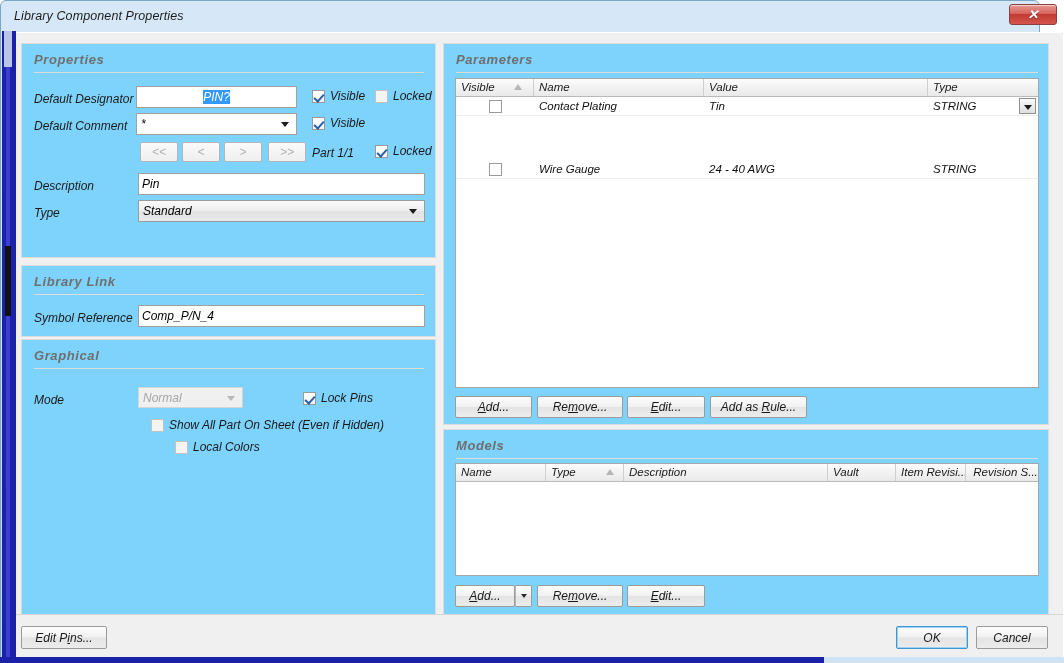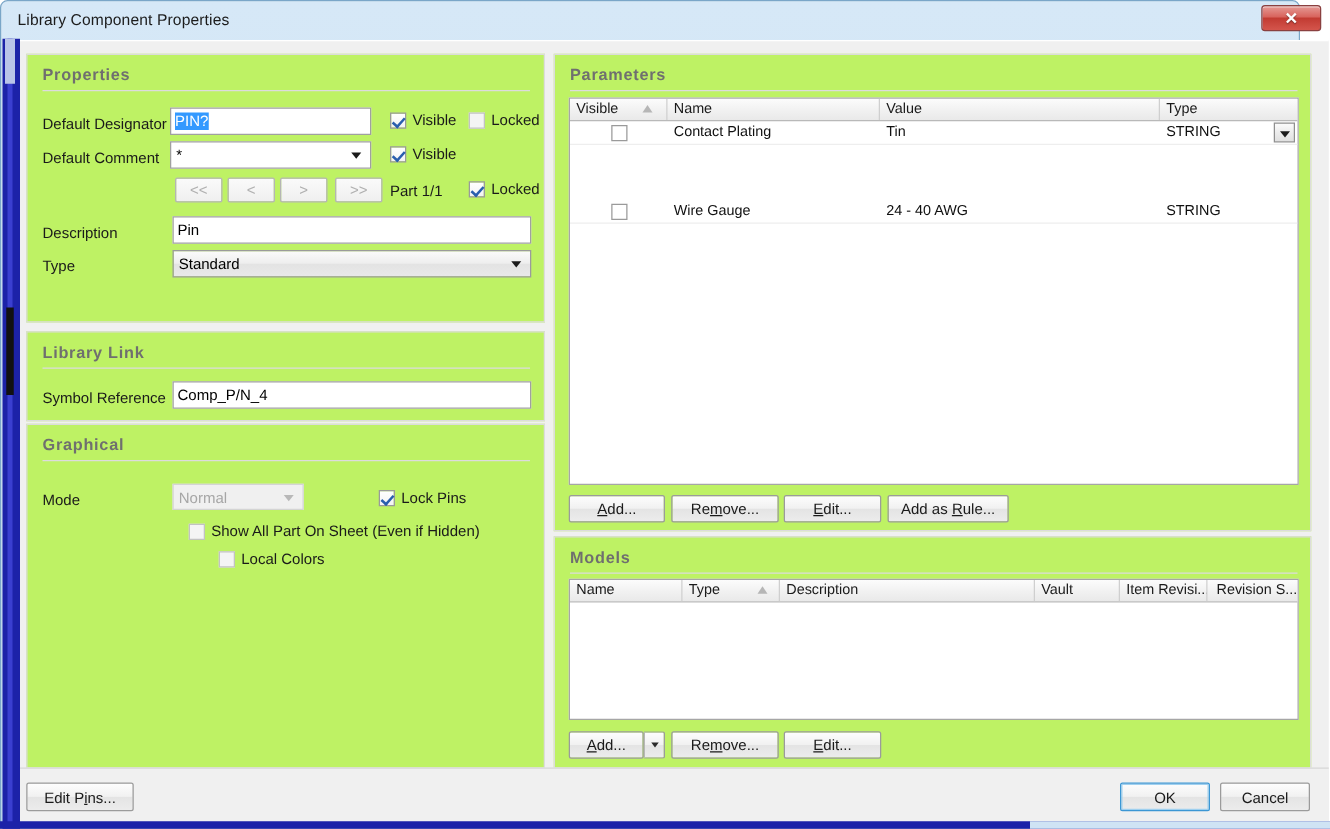--- a/index.html
+++ b/index.html
@@ -13,20 +13,21 @@
     background: #ffffff;
   }
 
   
   #window {
     position: absolute; left: 0; top: 0;
     width: 1040px; height: 663px;
     background: linear-gradient(to bottom, #d6e8f7 0%, #cfe3f4 60%, #bcd8ef 100%);
     border: 1px solid #7aa6c8;
     border-radius: 6px 6px 0 0;
+    font-style: italic;
   }
   #titlebar {
     position: absolute; left: 0; top: 0;
     width: 1062px; height: 30px;
     border-radius: 5px 5px 0 0;
   }
   #title-text {
     position: absolute; left: 13px; top: 8px;
     font-size: 12.5px; color: #1c1c1c;
     letter-spacing: .1px;
@@ -69,21 +70,21 @@
   #client {
     position: absolute; left: 15px; top: 31px;
     width: 1047px; height: 626px;
     background: #f0f0f0;
     border-top: 1px solid #ffffff;
   }
 
   
   .group {
     position: absolute;
-    background: #bef264;
+    background: #7dd3fc;
     border: 1px solid #dcdcdc;
   }
   .group-title {
     position: absolute; left: 12px; top: 8px;
     font-size: 13px; color: #6f6f6f; font-weight: bold;
     letter-spacing: .6px;
   }
   .group-rule {
     position: absolute; left: 12px; top: 28px;
     height: 1px; background: #dcdcdc;
@@ -273,21 +274,21 @@
     <div class="dark"></div>
   </div>
 
   <div id="client">
 
     <div class="group" style="left:5px; top:10px; width:415px; height:215px;">
       <div class="group-title">Properties</div>
       <div class="group-rule" style="width:390px;"></div>
 
       <div class="lbl" style="left:12px; top:48px;">Default Designator</div>
-      <div class="tinput" style="left:114px; top:42px; width:161px; height:22px;">
+      <div class="tinput" style="left:114px; top:42px; width:161px; height:22px;justify-content:center;">
         <span class="sel">PIN?</span>
       </div>
       <div class="cb" style="left:290px; top:45px;">
         <span class="box checked"></span>
         <span class="cbl">Visible</span>
       </div>
       <div class="cb dimbox" style="left:353px; top:45px;">
         <span class="box"></span>
         <span class="cbl">Locked</span>
       </div>

